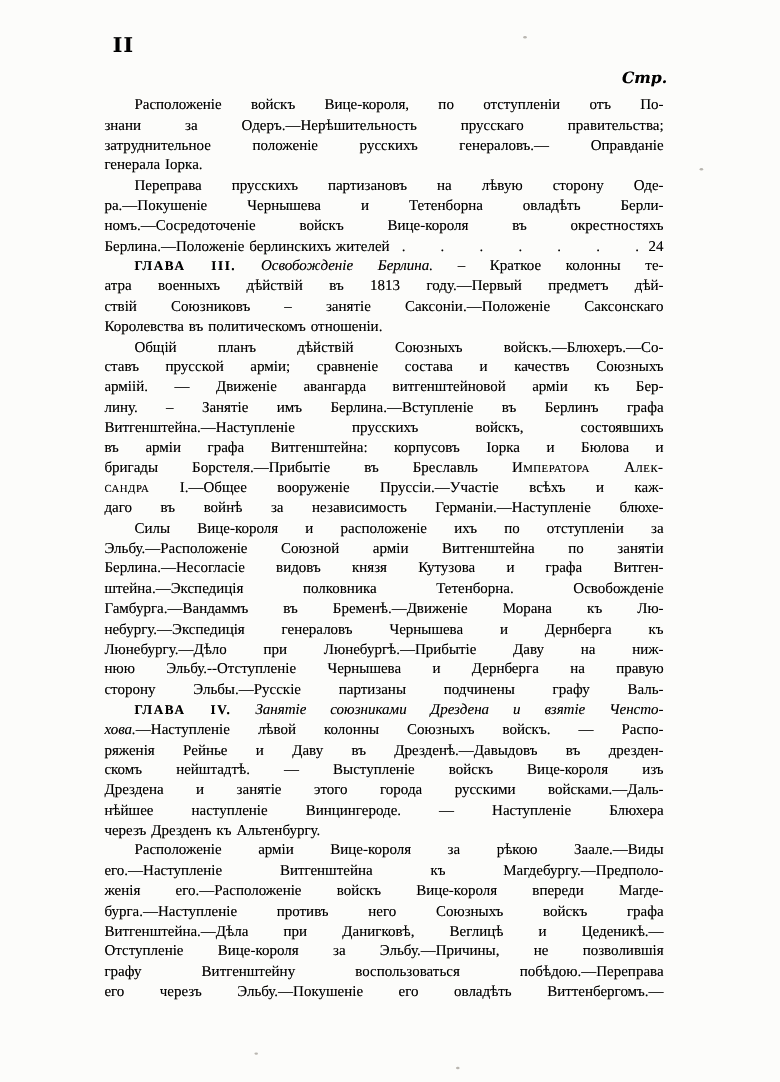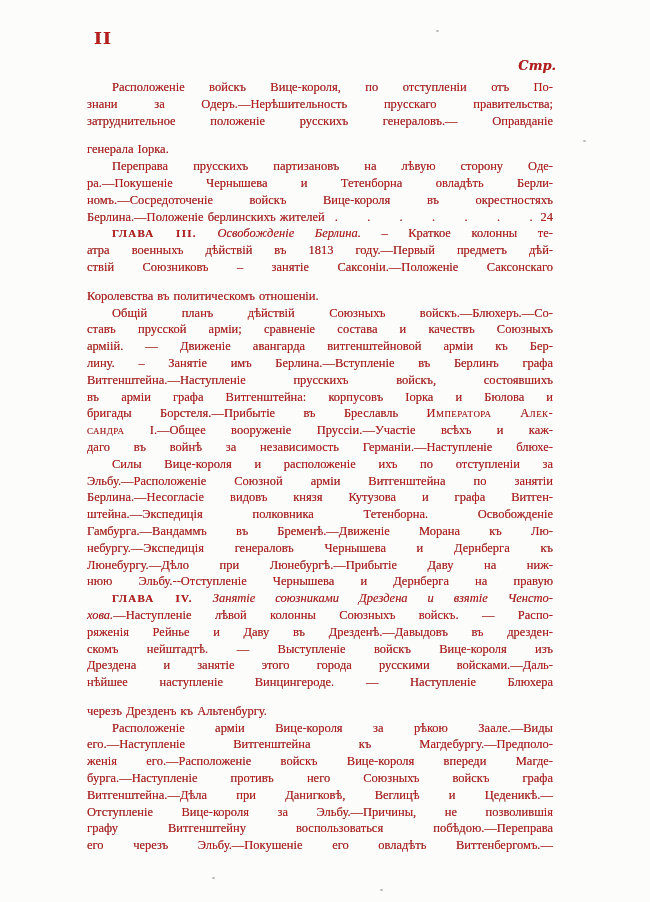--- a/index.html
+++ b/index.html
@@ -1,21 +1,21 @@
 <!DOCTYPE html>
 <html><head>
 <meta charset="utf-8">
 <style>
   html,body{margin:0;padding:0;}
   .page{
     position:relative;
     width:650px;height:902px;
     background:#fcfcfa;
     overflow:hidden;
-    color:#b91c1c;
+    color:#000000;
     font-family:"DejaVu Serif", serif;
     text-shadow:0 0 0.5px rgba(42,37,32,0.55);
   }
   .folio{
     position:absolute;left:94px;top:28px;
     font-size:17px;font-weight:700;letter-spacing:1px;
   }
   .col-header{
     position:absolute;right:94px;top:58px;
     font-size:13px;font-style:italic;font-weight:700;
@@ -26,21 +26,21 @@
   .line{
     font-size:12.5px;
     line-height:16.8px;height:16.8px;
     white-space:nowrap;
     text-align:justify;
     -moz-text-align-last:justify;
     text-align-last:justify;
     word-spacing:1px;
     font-family:Liberation Serif, serif;
   }
-  .line.left{text-align-last:left;margin-top:12px;-moz-text-align-last:left;}
+  .line.left{text-align-last:left;-moz-text-align-last:left;}
   .line.ind{padding-left:25px;}
   .line.pageline{display:flex;align-items:center;}
   .pageline .lt{flex:0 0 auto;}
   .pageline .dots{
     flex:1 1 auto;
     white-space:nowrap;
     overflow:hidden;
     text-align:justify;
     -moz-text-align-last:justify;
     text-align-last:justify;
@@ -88,20 +88,21 @@
       <div class="line"><span class="seg sc">сандра</span><span class="seg n"> І.—Общее вооруженіе Пруссіи.—Участіе всѣхъ и каж-</span></div>
       <div class="line"><span class="seg n">даго въ войнѣ за независимость Германіи.—Наступленіе блюхе-</span></div>
       <div class="line ind"><span class="seg n">Силы Вице-короля и расположеніе ихъ по отступленіи за</span></div>
       <div class="line"><span class="seg n">Эльбу.—Расположеніе Союзной арміи Витгенштейна по занятіи</span></div>
       <div class="line"><span class="seg n">Берлина.—Несогласіе видовъ князя Кутузова и графа Витген-</span></div>
       <div class="line"><span class="seg n">штейна.—Экспедиція полковника Тетенборна. Освобожденіе</span></div>
       <div class="line"><span class="seg n">Гамбурга.—Вандаммъ въ Бременѣ.—Движеніе Морана къ Лю-</span></div>
       <div class="line"><span class="seg n">небургу.—Экспедиція генераловъ Чернышева и Дернберга къ</span></div>
       <div class="line"><span class="seg n">Люнебургу.—Дѣло при Люнебургѣ.—Прибытіе Даву на ниж-</span></div>
       <div class="line"><span class="seg n">нюю Эльбу.--Отступленіе Чернышева и Дернберга на правую</span></div>
+      <div class="line"><span class="seg n">сторону Эльбы.—Русскіе партизаны подчинены графу Валь-</span></div>
       <div class="line ind"><span class="seg ch">ГЛАВА IV.</span><span class="seg i"> Занятіе союзниками Дрездена и взятіе Ченсто-</span></div>
       <div class="line"><span class="seg i">хова.</span><span class="seg n">—Наступленіе лѣвой колонны Союзныхъ войскъ. — Распо-</span></div>
       <div class="line"><span class="seg n">ряженія Рейнье и Даву въ Дрезденѣ.—Давыдовъ въ дрезден-</span></div>
       <div class="line"><span class="seg n">скомъ нейштадтѣ. — Выступленіе войскъ Вице-короля изъ</span></div>
       <div class="line"><span class="seg n">Дрездена и занятіе этого города русскими войсками.—Даль-</span></div>
       <div class="line"><span class="seg n">нѣйшее наступленіе Винцингероде. — Наступленіе Блюхера</span></div>
       <div class="line left"><span class="seg n">черезъ Дрезденъ къ Альтенбургу.</span></div>
       <div class="line ind"><span class="seg n">Расположеніе арміи Вице-короля за рѣкою Заале.—Виды</span></div>
       <div class="line"><span class="seg n">его.—Наступленіе Витгенштейна къ Магдебургу.—Предполо-</span></div>
       <div class="line"><span class="seg n">женія его.—Расположеніе войскъ Вице-короля впереди Магде-</span></div>

